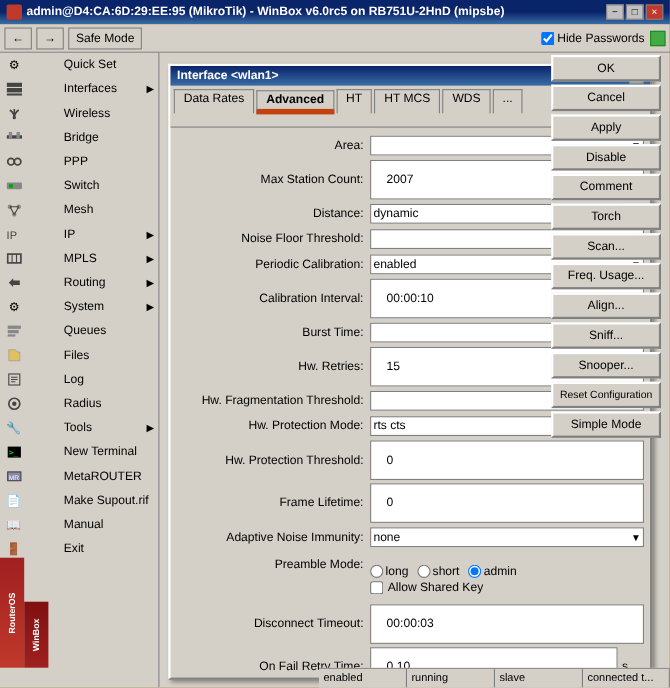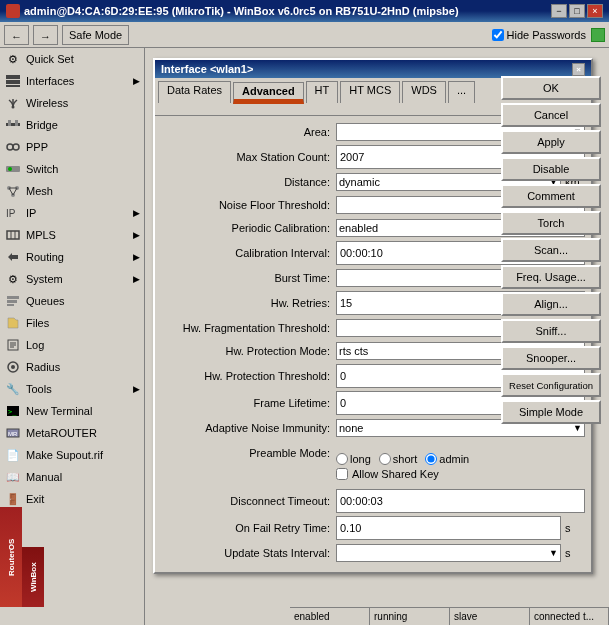--- a/index.html
+++ b/index.html
@@ -52,21 +52,21 @@
       flex-shrink: 0;
     }
     .sidebar-item {
       display: flex;
       align-items: center;
       padding: 2px 4px;
       cursor: pointer;
       height: 22px;
     }
     .sidebar-item .icon { width: 18px; height: 16px; margin-right: 4px; display: inline-flex; align-items: center; justify-content: center; }
-    .sidebar-item-label { font-size: 11px; }
+    .sidebar-item-label { font-size: 11px; margin-left: 32px; }
     .sidebar-arrow { margin-left: auto; font-size: 9px; }
 
     
     .content { flex: 1; background: #d4d0c8; position: relative; overflow: hidden; }
 
     
     .dialog {
       position: absolute;
       top: 10px; left: 8px;
       width: 440px;
@@ -122,24 +122,24 @@
     }
     .form-label {
       text-align: right;
       width: 175px;
       padding-right: 6px;
       font-size: 11px;
       flex-shrink: 0;
     }
     .form-input {
       flex: 1;
-      height: 24px;
+      height: 36px;
       border: 1px solid #808080;
       background: white;
-      padding: 1px 3px;
+      padding: 1px 14px;
       font-size: 11px;
     }
     .form-select {
       flex: 1;
       height: 18px;
       border: 1px solid #808080;
       background: white;
       padding: 1px 2px;
       font-size: 11px;
       display: flex;
@@ -150,21 +150,21 @@
     .form-select-arrow { font-size: 9px; }
     .form-unit { margin-left: 4px; font-size: 11px; width: 20px; }
     .form-radio-group { display: flex; align-items: center; gap: 8px; margin-top: 12px; }
     .form-radio { display: flex; align-items: center; gap: 2px; }
     .form-checkbox-row { display: flex; align-items: flex-start; margin-bottom: 3px; padding-left: 175px; gap: 4px; }
     .divider-row { height: 6px; }
 
     
     .right-panel {
       position: absolute;
-      top: 28px;
+      top: 2px;
       right: 8px;
       width: 100px;
       display: flex;
       flex-direction: column;
       gap: 3px;
     }
     .right-btn {
       width: 100%;
       height: 24px;
       background: #d4d0c8;

